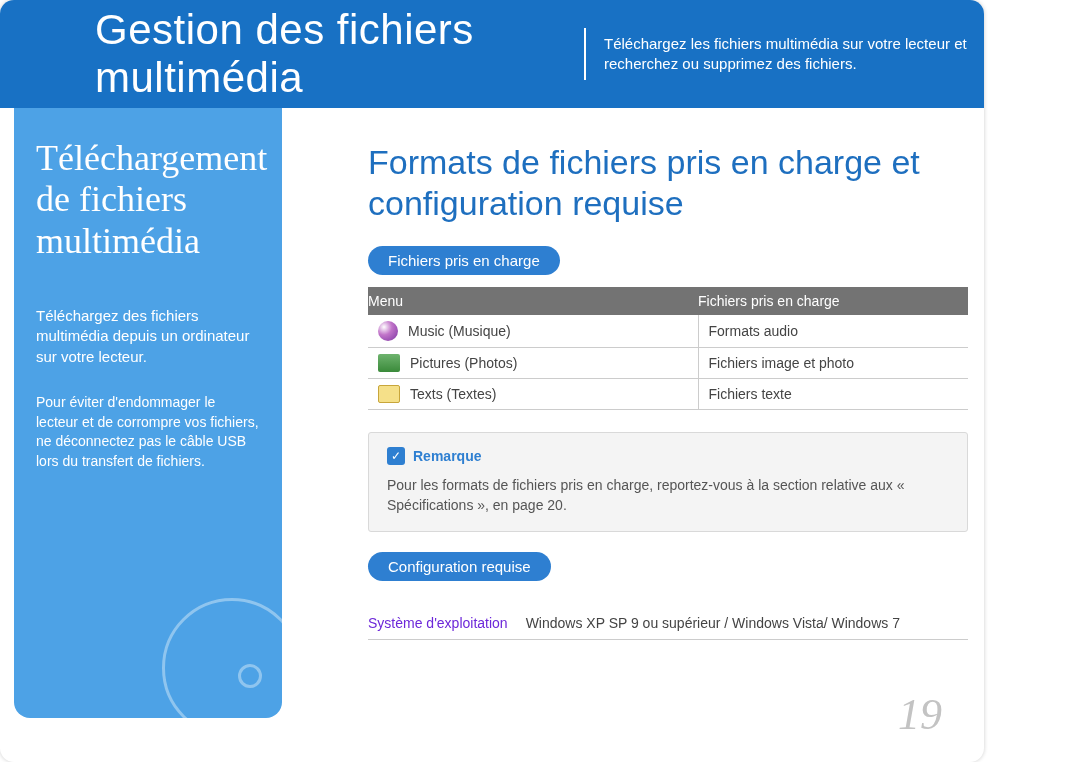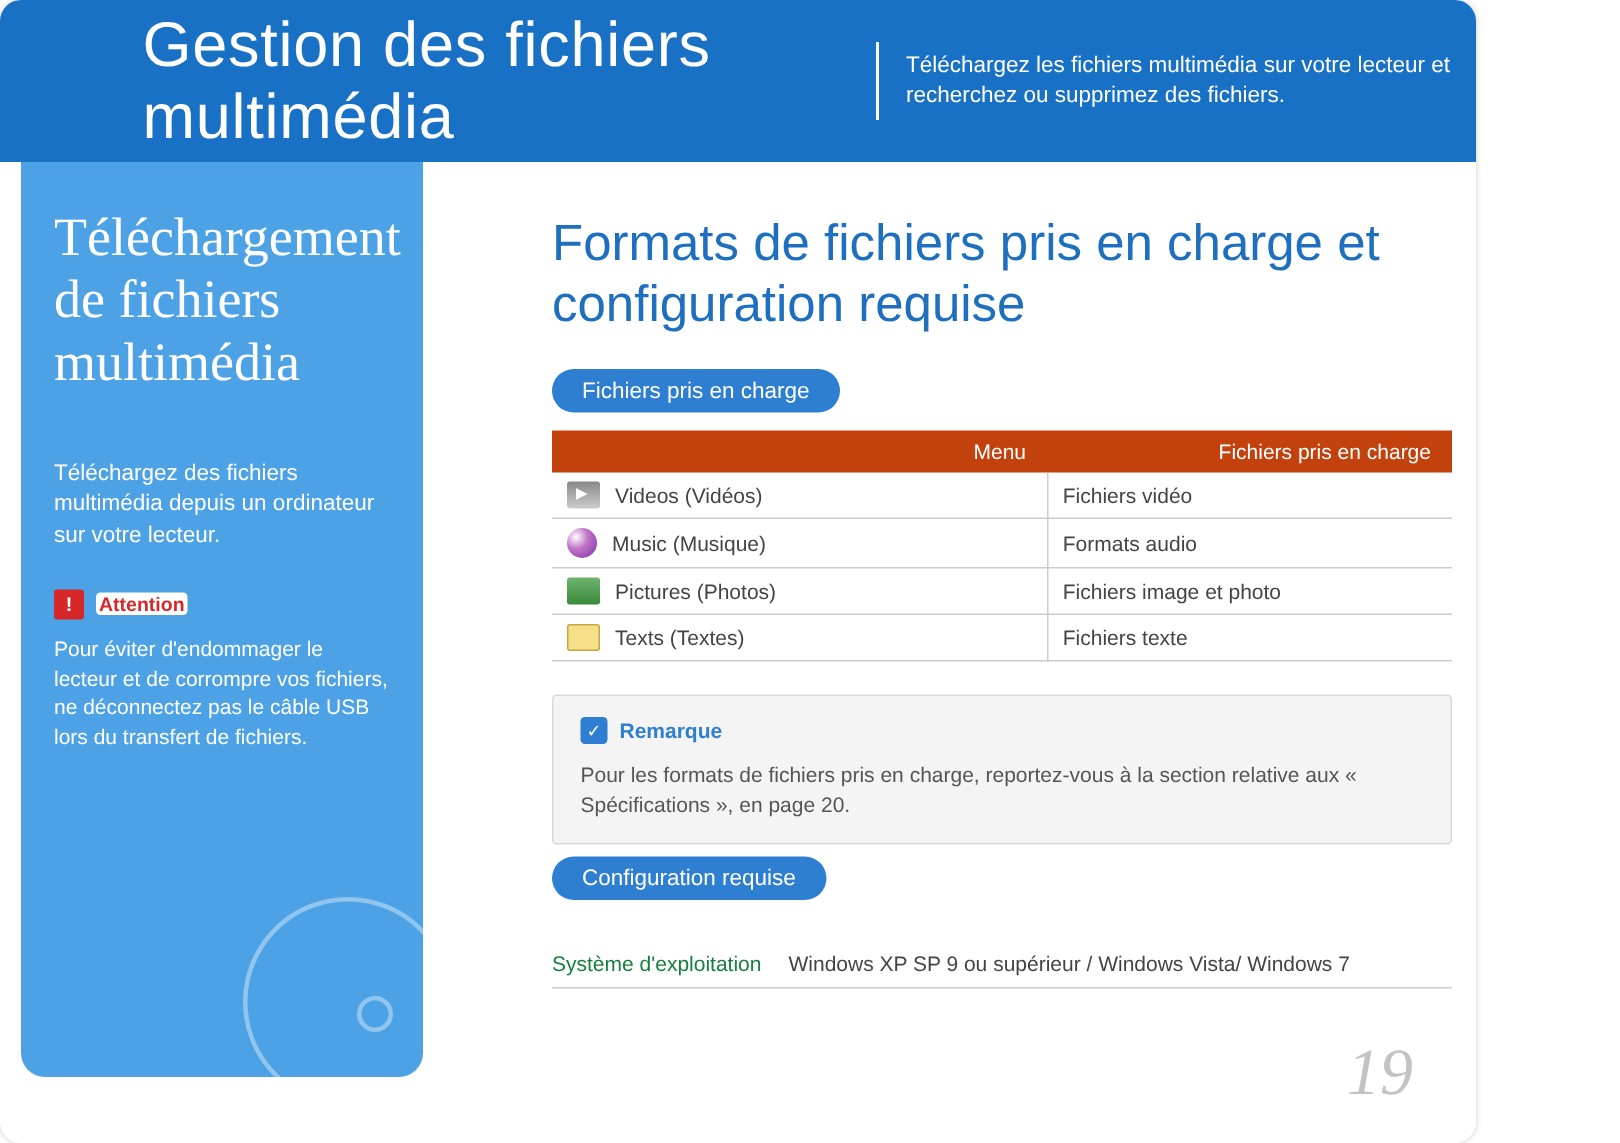--- a/index.html
+++ b/index.html
@@ -161,25 +161,25 @@
       margin-bottom: 12px;
     }
     .table {
       margin-left: 72px;
       width: 600px;
       border-collapse: collapse;
       font-size: 14px;
       color: #444;
     }
     .table th {
-      background: #c2410c;
-      color: #fff;
-      text-align: right;
+      background: #737373;
+      color: #fff;
+      text-align: left;
       font-weight: 400;
-      padding: 6px 14px;
+      padding: 6px 0;
     }
     .table td {
       border-bottom: 1px solid #ccc;
       padding: 6px 10px;
       vertical-align: middle;
     }
     .table td:first-child {
       width: 55%;
       border-right: 1px solid #ccc;
     }
@@ -232,21 +232,21 @@
     }
     .os-row {
       margin: 14px 0 0 72px;
       width: 600px;
       font-size: 14px;
       padding: 8px 0;
       border-bottom: 1px solid #ccc;
       display: flex;
       gap: 18px;
     }
-    .os-row .os-label { color: #15803d; white-space: nowrap; }
+    .os-row .os-label { color: #6d28d9; white-space: nowrap; }
     .os-row .os-val { color: #444; }
     .page-num {
       position: absolute;
       right: 42px;
       bottom: 22px;
       font-family: Georgia, 'Times New Roman', serif;
       font-style: italic;
       font-size: 44px;
       color: #c3c3c3;
     }
@@ -270,53 +270,40 @@
     <div class="title">Gestion des fichiers multimédia</div>
     <div class="divider"></div>
     <div class="subtitle">Téléchargez les fichiers multimédia sur votre lecteur et recherchez ou supprimez des fichiers.</div>
   </div>
 
   <div class="left-stripe"></div>
 
   <div class="sidebar">
     <div class="sb-title">Téléchargement de fichiers multimédia</div>
     <div class="sb-desc">Téléchargez des fichiers multimédia depuis un ordinateur sur votre lecteur.</div>
-    <div class="attention-row">
-      <span class="attention-icon"></span>
-      <span class="attention-label">Attention</span>
-    </div>
     <div class="attention-text">Pour éviter d'endommager le lecteur et de corrompre vos fichiers, ne déconnectez pas le câble USB lors du transfert de fichiers.</div>
     <div class="deco-bottom">
       <div class="r1"></div>
         <div class="r2"></div>
     </div>
   </div>
 
   <div class="main">
     <div class="main-title">Formats de fichiers pris en charge et configuration requise</div>
 
     <div class="pill">Fichiers pris en charge</div>
 
     <table class="table">
       <thead>
         <tr>
           <th>Menu</th>
           <th>Fichiers pris en charge</th>
         </tr>
       </thead>
       <tbody>
-        <tr>
-          <td>
-              <div class="icon-cell">
-                <span class="small-icon icon-video"></span>
-                <span>Videos (Vidéos)</span>
-              </div>
-            </td>
-          <td>Fichiers vidéo</td>
-        </tr>
         <tr>
           <td>
               <div class="icon-cell">
                 <span class="small-icon icon-music"></span>
                 <span>Music (Musique)</span>
               </div>
             </td>
           <td>Formats audio</td>
         </tr>
         <tr>
@@ -341,21 +328,21 @@
     </table>
 
     <div class="note-box">
       <div class="note-head">
         <span class="note-icon">✓</span>
         <span class="note-label">Remarque</span>
       </div>
       <div class="note-body">Pour les formats de fichiers pris en charge, reportez-vous à la section relative aux « Spécifications », en page 20.</div>
     </div>
 
-    <div class="pill" style="margin-top:8px">Configuration requise</div>
+    <div class="pill" style="margin-top:20px">Configuration requise</div>
 
     <div class="os-row">
       <span class="os-label">Système d'exploitation</span>
       <span class="os-val">Windows XP SP 9 ou supérieur / Windows Vista/ Windows 7</span>
     </div>
   </div>
 
   <div class="page-num">19</div>
 </div>
 

